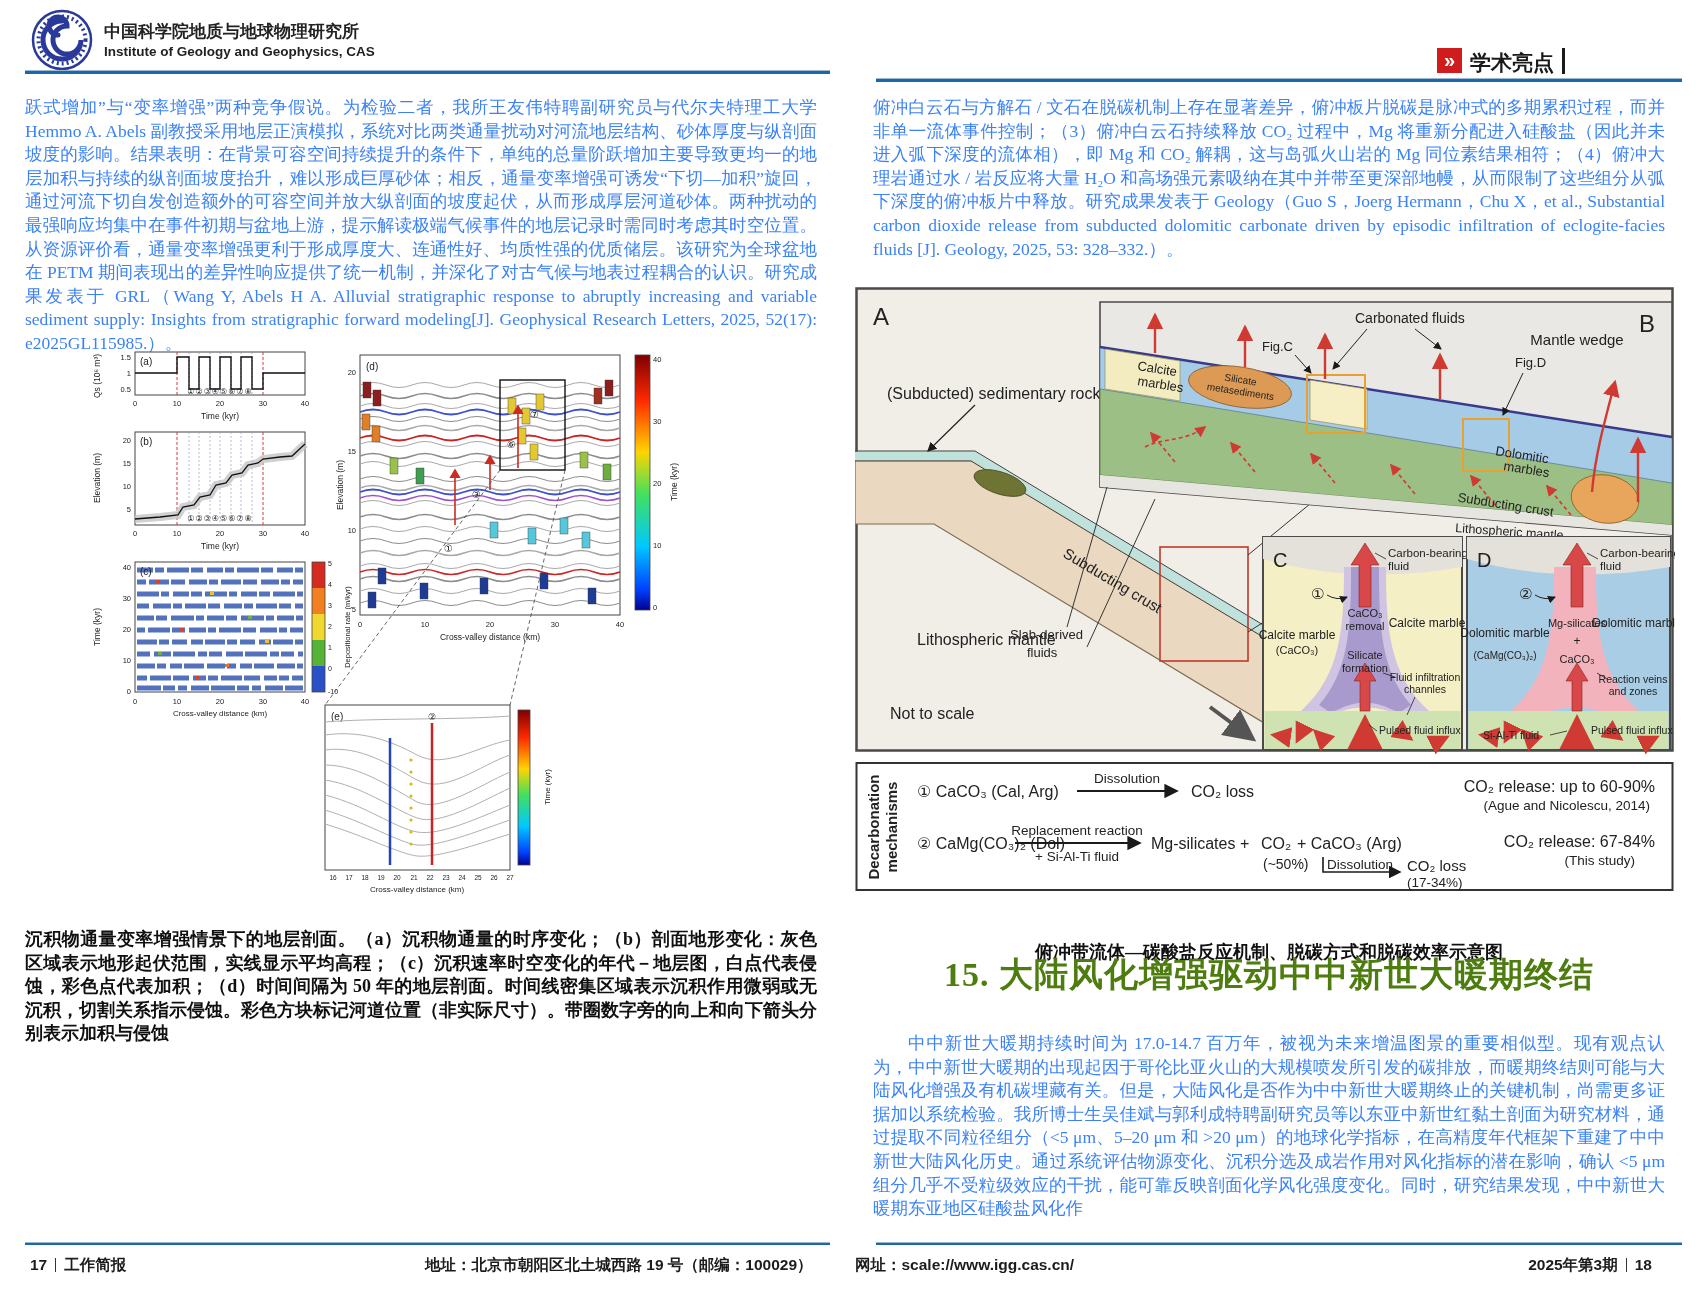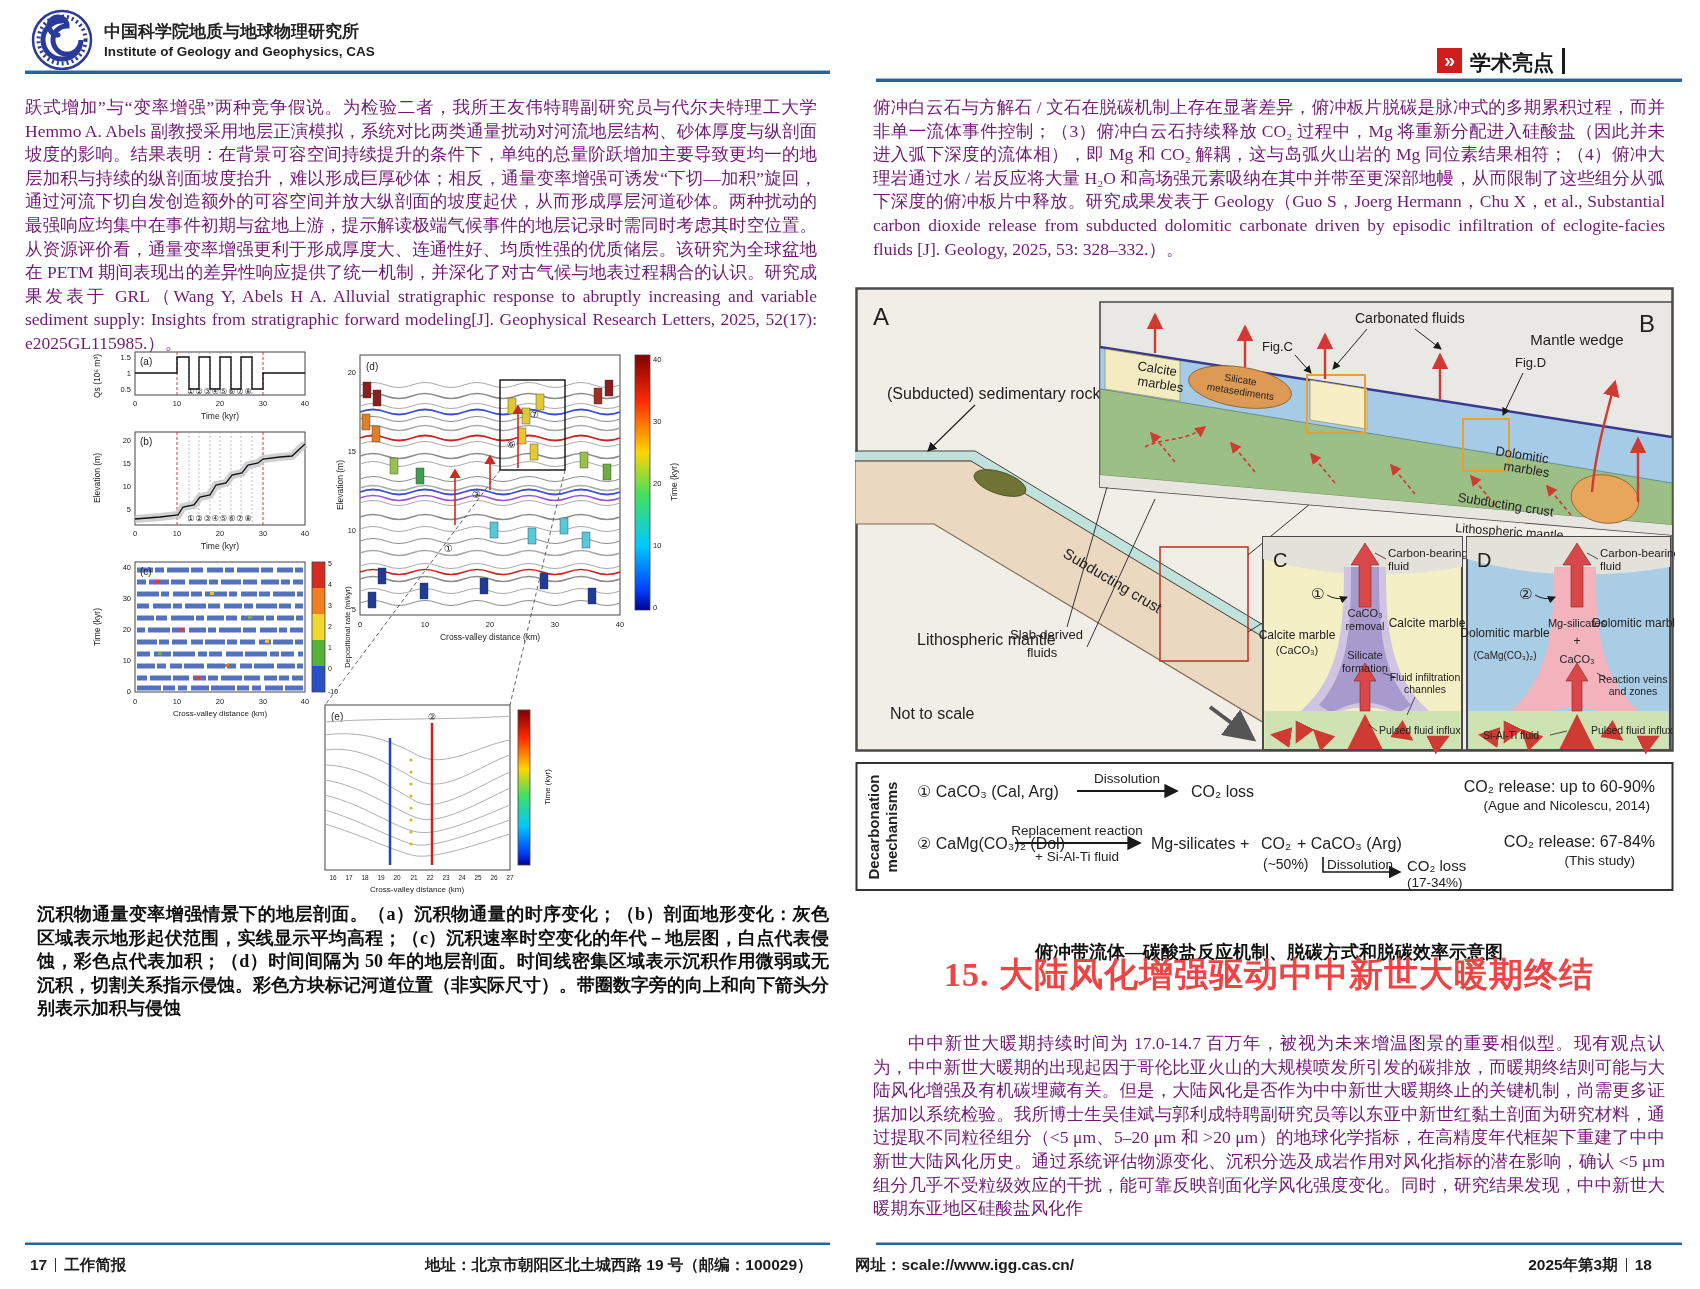--- a/index.html
+++ b/index.html
@@ -1,24 +1,24 @@
 <!DOCTYPE html>
 <html><head>
 <meta charset="utf-8">
 <style>
   html,body{margin:0;padding:0;}
   body{width:1700px;height:1289px;position:relative;background:#ffffff;overflow:hidden;
        font-family:"Liberation Serif","DejaVu Serif",serif;color:#111;}
   .page{position:absolute;top:0;width:850px;height:1289px;}
   #page-l{left:0;} #page-r{left:850px;}
   .rule{position:absolute;height:3px;background:#1a67ad;border-top:1px solid #9db7cc;}
-  .para{position:absolute;font-size:17.5px;line-height:23.6px;text-align:justify;color:#701a75;}
+  .para{position:absolute;font-size:17.5px;line-height:23.6px;text-align:justify;color:#3b82f6;}
   .indent{text-indent:2em;}
   .figcap{position:absolute;font-size:18px;line-height:23.5px;font-weight:bold;text-align:justify;color:#101010;}
-  .sec-title{position:absolute;width:792px;text-align:center;font-weight:bold;font-size:34px;letter-spacing:1px;color:#ef4444;}
+  .sec-title{position:absolute;width:792px;text-align:center;font-weight:bold;font-size:34px;letter-spacing:1px;color:#4d7c0f;}
   .inst-cn{position:absolute;left:104px;top:20px;font-family:"Liberation Sans","DejaVu Sans",sans-serif;font-weight:bold;font-size:17px;color:#222;}
   .inst-en{position:absolute;left:104px;top:44px;font-family:"Liberation Sans","DejaVu Sans",sans-serif;font-weight:bold;font-size:13.5px;color:#222;}
   .badge-box{position:absolute;left:587px;top:48px;width:25px;height:25px;background:#cf1d1d;color:#fff;
              font-family:"Liberation Sans","DejaVu Sans",sans-serif;font-weight:bold;font-size:20px;text-align:center;line-height:24px;}
   .badge-text{position:absolute;left:620px;top:49px;font-family:"Liberation Sans","DejaVu Sans",sans-serif;font-weight:bold;font-size:21px;color:#1a1a1a;}
   .badge-bar{position:absolute;left:712px;top:48px;width:3px;height:26px;background:#1a1a1a;}
   .footer-item{position:absolute;top:1255px;font-family:"Liberation Sans","DejaVu Sans",sans-serif;font-size:15.5px;font-weight:bold;color:#1c1c1c;text-align:center;}
   .vsep{display:inline-block;width:1px;height:14px;background:#333;margin:0 8px;vertical-align:-2px;}
   svg text{font-family:"Liberation Sans","DejaVu Sans",sans-serif;fill:#222;}
 </style>
@@ -320,21 +320,21 @@
           <text x="450" y="540">27</text>
       </g>
       <text x="357" y="552" font-size="8" text-anchor="middle">Cross-valley distance (km)</text>
       <g>
         <rect x="458" y="370" width="12" height="155" fill="url(#jet)" stroke="#444" stroke-width="0.8"></rect>
         <text x="490" y="447" font-size="8" transform="rotate(-90 490 447)" text-anchor="middle">Time (kyr)</text>
       </g>
     </g>
   </svg>
 
-  <div class="figcap" style="left:25px;top:903px;width:792px;margin-left:12px;">沉积物通量变率增强情景下的地层剖面。（a）沉积物通量的时序变化；（b）剖面地形变化：灰色区域表示地形起伏范围，实线显示平均高程；（c）沉积速率时空变化的年代－地层图，白点代表侵蚀，彩色点代表加积；（d）时间间隔为 50 年的地层剖面。时间线密集区域表示沉积作用微弱或无沉积，切割关系指示侵蚀。彩色方块标记河道位置（非实际尺寸）。带圈数字旁的向上和向下箭头分别表示加积与侵蚀</div>
+  <div class="figcap" style="left:25px;top:928px;width:792px;">沉积物通量变率增强情景下的地层剖面。（a）沉积物通量的时序变化；（b）剖面地形变化：灰色区域表示地形起伏范围，实线显示平均高程；（c）沉积速率时空变化的年代－地层图，白点代表侵蚀，彩色点代表加积；（d）时间间隔为 50 年的地层剖面。时间线密集区域表示沉积作用微弱或无沉积，切割关系指示侵蚀。彩色方块标记河道位置（非实际尺寸）。带圈数字旁的向上和向下箭头分别表示加积与侵蚀</div>
 
 
   <div class="rule" style="left:25px;top:1242px;width:805px;height:2px;"></div>
   <div class="footer-item" style="left:30px;">
     <span>17</span><span class="vsep"></span><span>工作简报</span>
   </div>
   <div class="footer-item" style="left:425px;">地址：北京市朝阳区北土城西路 19 号（邮编：100029）</div>
 </div>
 
 <div class="page" id="page-r">

